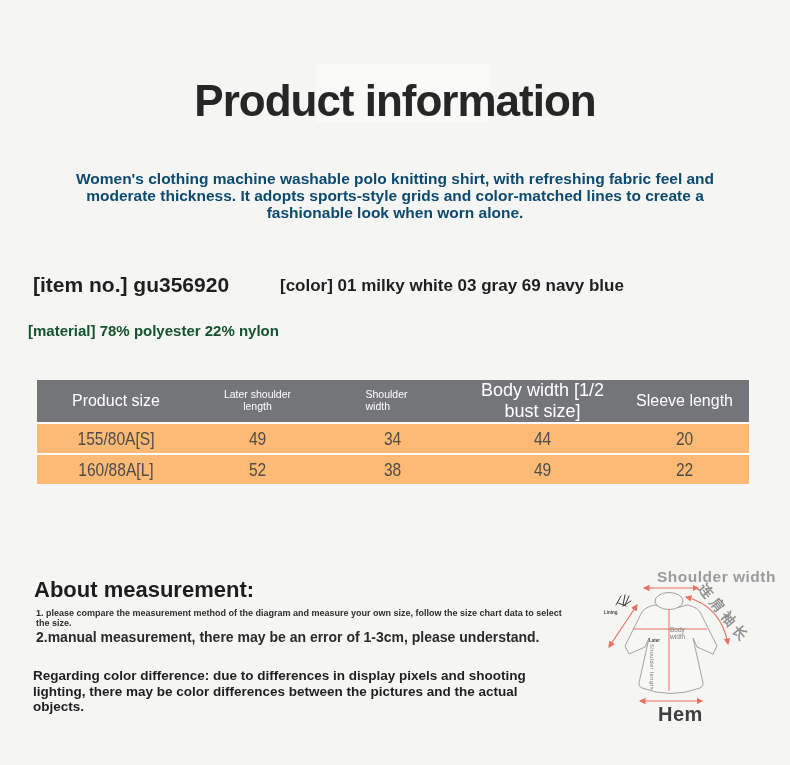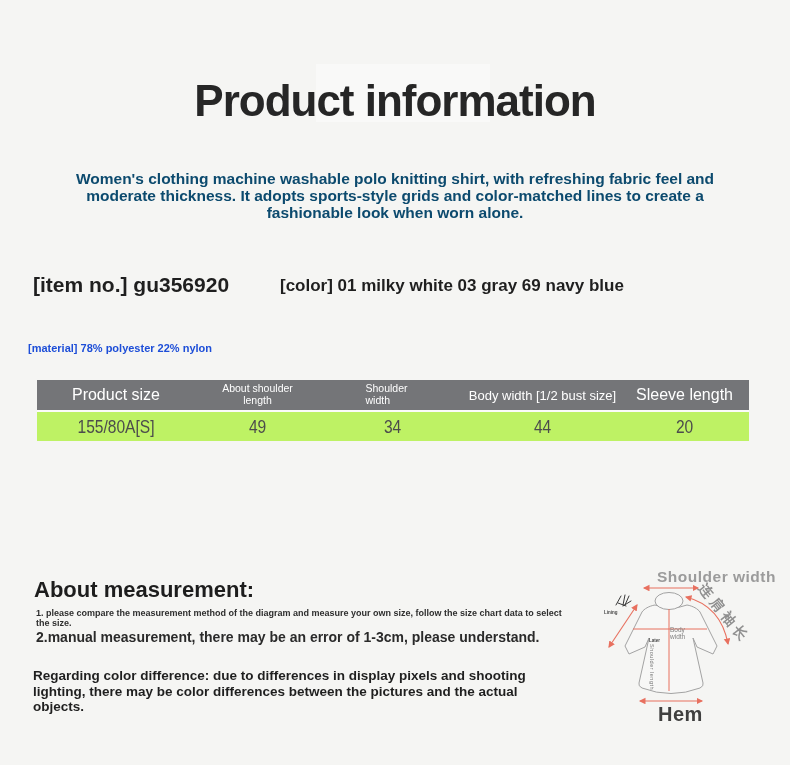--- a/index.html
+++ b/index.html
@@ -31,43 +31,43 @@
     left:50%;top:170px;transform:translateX(-50%);
     width:695px;
     text-align:center;
     font-size:15.5px;font-weight:700;line-height:1.1;
     color:#0c4a6e;
   }
 
   
   .item-no{left:33px;top:273px;font-size:21px;font-weight:800;color:#1f1f1f;}
   .color-line{left:280px;top:276px;font-size:17px;font-weight:700;color:#1f1f1f;}
-  .material-line{left:28px;top:322px;font-size:11px;font-weight:700;color:#1d4ed8;margin-top:20px;}
+  .material-line{left:28px;top:322px;font-size:15px;font-weight:700;color:#14532d;}
 
   
   table.size-table{
     position:absolute;left:37px;top:380px;
     width:712px;border-collapse:collapse;table-layout:fixed;
   }
   .size-table th{
     background:#747578;color:#ffffff;
     font-weight:400;height:30px;padding:0;vertical-align:middle;text-align:center;
   }
   .size-table th.h-product{font-size:16px;}
   .size-table th.h-small{font-size:10.5px;line-height:1.12;}
   .size-table th.h-small .wrap{display:inline-block;width:88px;}
   .size-table th.h-shoulder .wrap{display:inline-block;width:54px;text-align:left;}
-  .size-table th.h-body{font-size:13px;}
+  .size-table th.h-body{font-size:18px;}
   .size-table th.h-sleeve{font-size:16px;margin-top:36px;}
   .size-table td{
     height:29px;padding:0;text-align:center;vertical-align:middle;
     font-size:19px;font-weight:400;color:#4c4c4c;
     border-top:2px solid #fbfbf9;
   }
-  .size-table tr.odd td{background:#bef264;}
+  .size-table tr.odd td{background:#fdba74;}
   .size-table tr.even td{background:#e9e9e7;}
   .cond{display:inline-block;transform:scaleX(0.82);transform-origin:center;white-space:nowrap;}
 
   
   .about-heading{left:34px;top:577px;font-size:22px;font-weight:800;color:#1d1d1d;}
   .note-1{left:36px;top:608px;font-size:9px;font-weight:700;color:#2e2e2e;width:540px;}
   .note-2{left:36px;top:629px;font-size:14px;font-weight:700;color:#2a2a2a;}
   .color-note{left:33px;top:668px;width:505px;font-size:13.5px;font-weight:700;line-height:1.16;color:#1f1f1f;}
 
   
@@ -100,33 +100,40 @@
   <colgroup>
     <col style="width:158px">
       <col style="width:125px">
       <col style="width:145px">
       <col style="width:155px">
       <col style="width:129px">
   </colgroup>
   <thead>
     <tr>
       <th class="h-product">Product size</th>
-      <th class="h-small"><span class="wrap">About shoulder length</span></th>
+      <th class="h-small"><span class="wrap">Later shoulder length</span></th>
       <th class="h-small h-shoulder"><span class="wrap">Shoulder width</span></th>
       <th class="h-body">Body width [1/2 bust size]</th>
       <th class="h-sleeve">Sleeve length</th>
     </tr>
   </thead>
   <tbody>
     <tr class="odd">
       <td><span class="cond">155/80A[S]</span></td>
       <td><span class="cond">49</span></td>
       <td><span class="cond">34</span></td>
       <td><span class="cond">44</span></td>
       <td><span class="cond">20</span></td>
+    </tr>
+    <tr class="odd">
+      <td><span class="cond">160/88A[L]</span></td>
+      <td><span class="cond">52</span></td>
+      <td><span class="cond">38</span></td>
+      <td><span class="cond">49</span></td>
+      <td><span class="cond">22</span></td>
     </tr>
   </tbody>
 </table>
 
 <div class="abs about-heading">About measurement:</div>
 <div class="abs note-1">1. please compare the measurement method of the diagram and measure your own size, follow the size chart data to select the size.</div>
 <div class="abs note-2">2.manual measurement, there may be an error of 1-3cm, please understand.</div>
 <div class="abs color-note">Regarding color difference: due to differences in display pixels and shooting lighting, there may be color differences between the pictures and the actual objects.</div>
 
 <div class="abs diagram">

